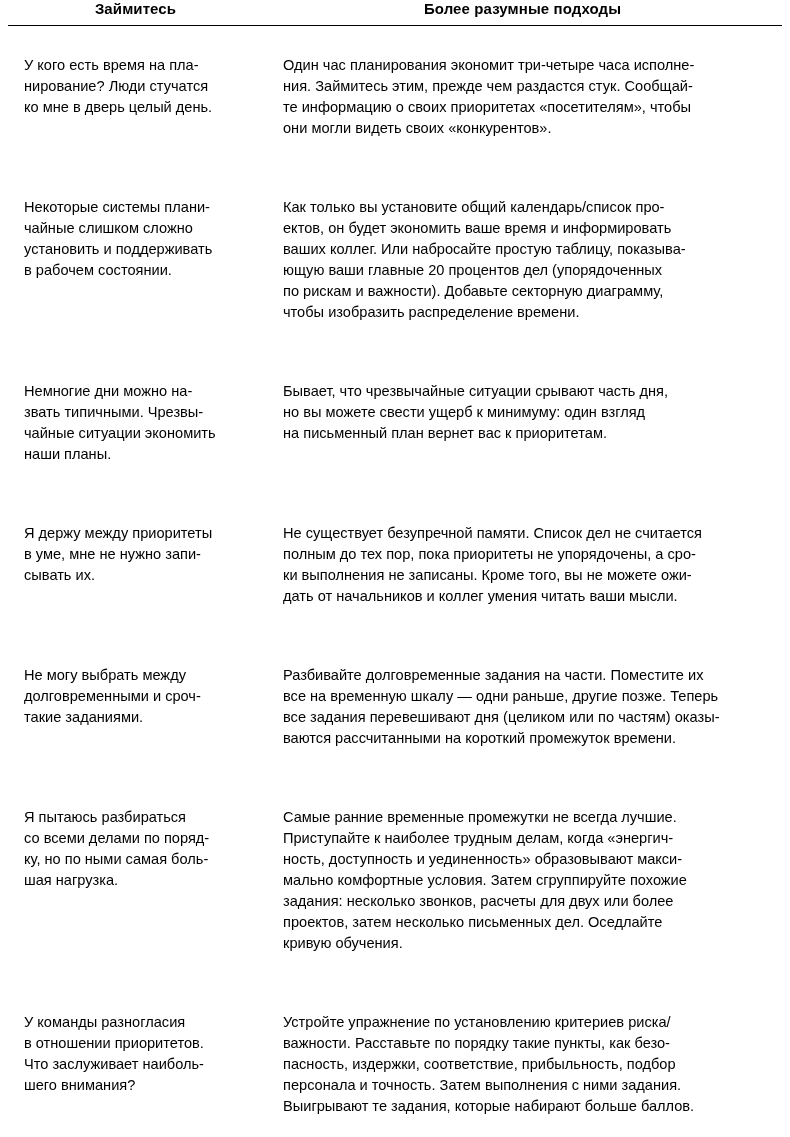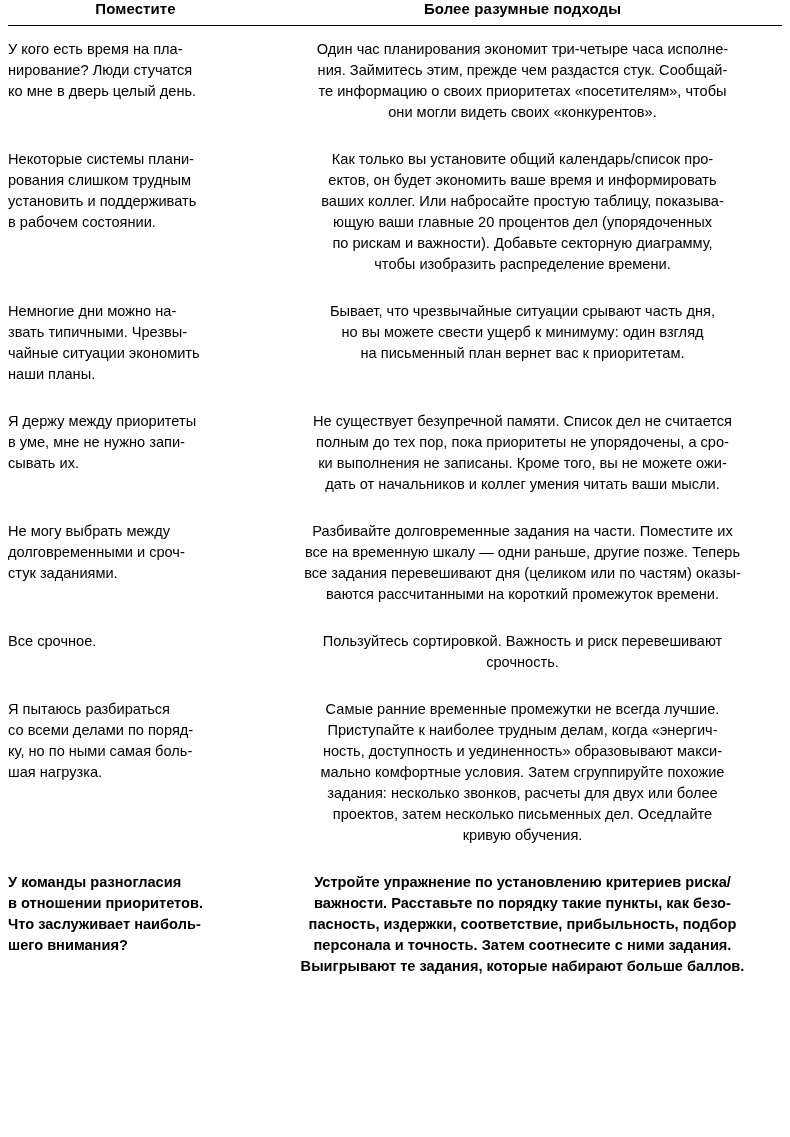--- a/index.html
+++ b/index.html
@@ -52,46 +52,44 @@
     font-size: 14.6px;
     line-height: 1.44;
     padding: 0 0 26px 0;
   }
   tbody td.left {
     padding-right: 16px;
   }
   tbody td.right {
     padding-left: 4px;
     padding-right: 4px;
-    text-align: center;
   }
   tbody tr:last-child td {
     padding-bottom: 0;
-    font-weight: bold;
   }
   .gap-top td {
     padding-top: 13px;
   }
   p.line {
-    margin: 0;
+    margin: 16px;
     white-space: pre-wrap;
   }
 </style>
 </head>
 <body>
 
 <div class="page">
   <table class="compare">
     <colgroup>
       <col class="c1">
       <col class="c2">
     </colgroup>
     <thead>
       <tr>
-        <th>Поместите</th>
+        <th>Займитесь</th>
         <th>Более разумные подходы</th>
       </tr>
       <tr class="head-rule">
         <th colspan="2">
             <div class="rule"></div>
           </th>
       </tr>
     </thead>
     <tbody>
       <tr class="gap-top">
@@ -103,21 +101,21 @@
         <td class="right">
             <p class="line">Один час планирования экономит три-четыре часа исполне-
 ния. Займитесь этим, прежде чем раздастся стук. Сообщай-
 те информацию о своих приоритетах «посетителям», чтобы
 они могли видеть своих «конкурентов».</p>
           </td>
       </tr>
       <tr>
         <td class="left">
             <p class="line">Некоторые системы плани-
-рования слишком трудным
+чайные слишком сложно
 установить и поддерживать
 в рабочем состоянии.</p>
           </td>
         <td class="right">
             <p class="line">Как только вы установите общий календарь/список про-
 ектов, он будет экономить ваше время и информировать
 ваших коллег. Или набросайте простую таблицу, показыва-
 ющую ваши главные 20 процентов дел (упорядоченных
 по рискам и важности). Добавьте секторную диаграмму,
 чтобы изобразить распределение времени.</p>
@@ -146,36 +144,27 @@
             <p class="line">Не существует безупречной памяти. Список дел не считается
 полным до тех пор, пока приоритеты не упорядочены, а сро-
 ки выполнения не записаны. Кроме того, вы не можете ожи-
 дать от начальников и коллег умения читать ваши мысли.</p>
           </td>
       </tr>
       <tr>
         <td class="left">
             <p class="line">Не могу выбрать между
 долговременными и сроч-
-стук заданиями.</p>
+такие заданиями.</p>
           </td>
         <td class="right">
             <p class="line">Разбивайте долговременные задания на части. Поместите их
 все на временную шкалу — одни раньше, другие позже. Теперь
 все задания перевешивают дня (целиком или по частям) оказы-
 ваются рассчитанными на короткий промежуток времени.</p>
-          </td>
-      </tr>
-      <tr>
-        <td class="left">
-            <p class="line">Все срочное.</p>
-          </td>
-        <td class="right">
-            <p class="line">Пользуйтесь сортировкой. Важность и риск перевешивают
-срочность.</p>
           </td>
       </tr>
       <tr>
         <td class="left">
             <p class="line">Я пытаюсь разбираться
 со всеми делами по поряд-
 ку, но по ными самая боль-
 шая нагрузка.</p>
           </td>
         <td class="right">
@@ -192,19 +181,19 @@
         <td class="left">
             <p class="line">У команды разногласия
 в отношении приоритетов.
 Что заслуживает наиболь-
 шего внимания?</p>
           </td>
         <td class="right">
             <p class="line">Устройте упражнение по установлению критериев риска/
 важности. Расставьте по порядку такие пункты, как безо-
 пасность, издержки, соответствие, прибыльность, подбор
-персонала и точность. Затем соотнесите с ними задания.
+персонала и точность. Затем выполнения с ними задания.
 Выигрывают те задания, которые набирают больше баллов.</p>
           </td>
       </tr>
     </tbody>
   </table>
 </div>
 
 </body></html>

